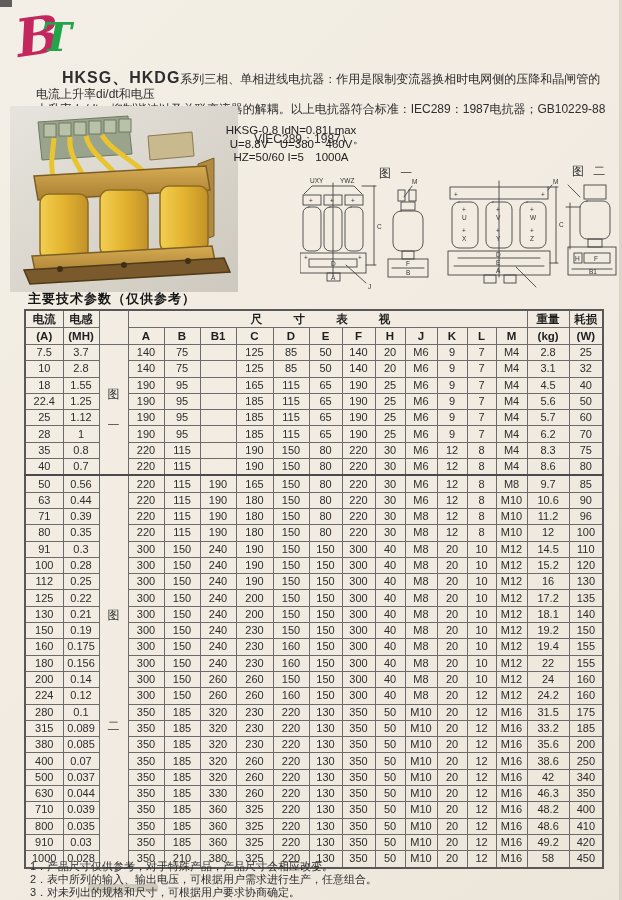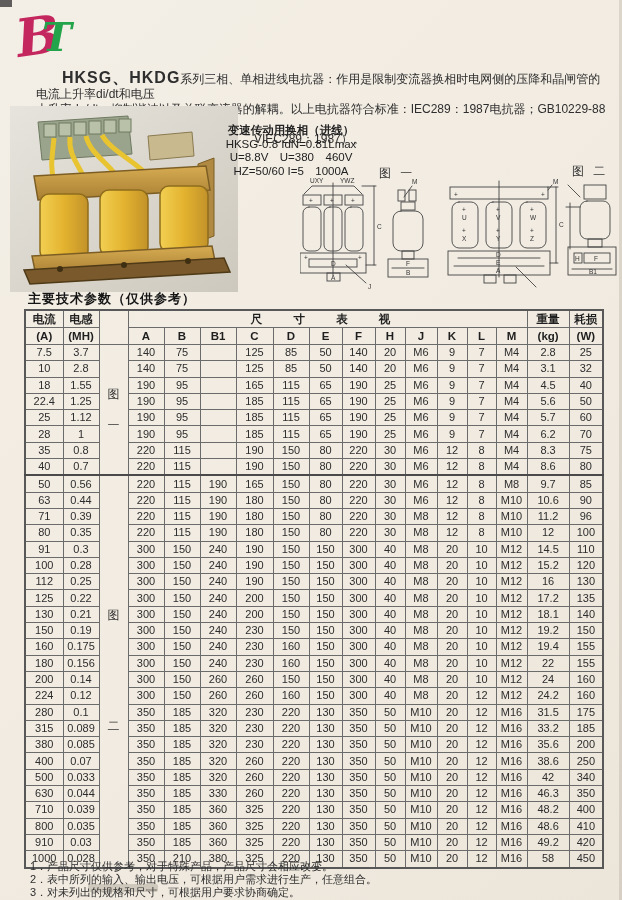--- a/index.html
+++ b/index.html
@@ -140,21 +140,20 @@
       <polygon points="14,164 214,152 220,166 20,178" fill="#7a5a2c" stroke="#4f3a17" stroke-width="1.5"></polygon>
       <g fill="#3f2f12">
         <circle cx="50" cy="163" r="3"></circle>
           <circle cx="114" cy="159" r="3"></circle>
           <circle cx="178" cy="155" r="3"></circle>
       </g>
     </svg>
   </div>
 
   <div class="nameplate">
-    <div class="np-bold">变速传动用换相（进线）</div>
     <div>HKSG-0.8  IdN=0.81Lmax</div>
     <div>U=8.8V　U=380　460V</div>
     <div>HZ=50/60 I=5　1000A</div>
   </div>
 
   <div class="figlabel f1">图 一</div>
   <div class="figlabel f2">图 二</div>
 
   <div class="diagrams">
     <svg width="322" height="124" viewBox="0 0 322 124" stroke-linecap="round">
@@ -788,21 +787,21 @@
           <td>50</td>
           <td>M10</td>
           <td>20</td>
           <td>12</td>
           <td>M16</td>
           <td>38.6</td>
           <td>250</td>
         </tr>
         <tr>
           <td>500</td>
-          <td>0.033</td>
+          <td>0.037</td>
           <td>350</td>
           <td>185</td>
           <td>320</td>
           <td>260</td>
           <td>220</td>
           <td>130</td>
           <td>350</td>
           <td>50</td>
           <td>M10</td>
           <td>20</td>

